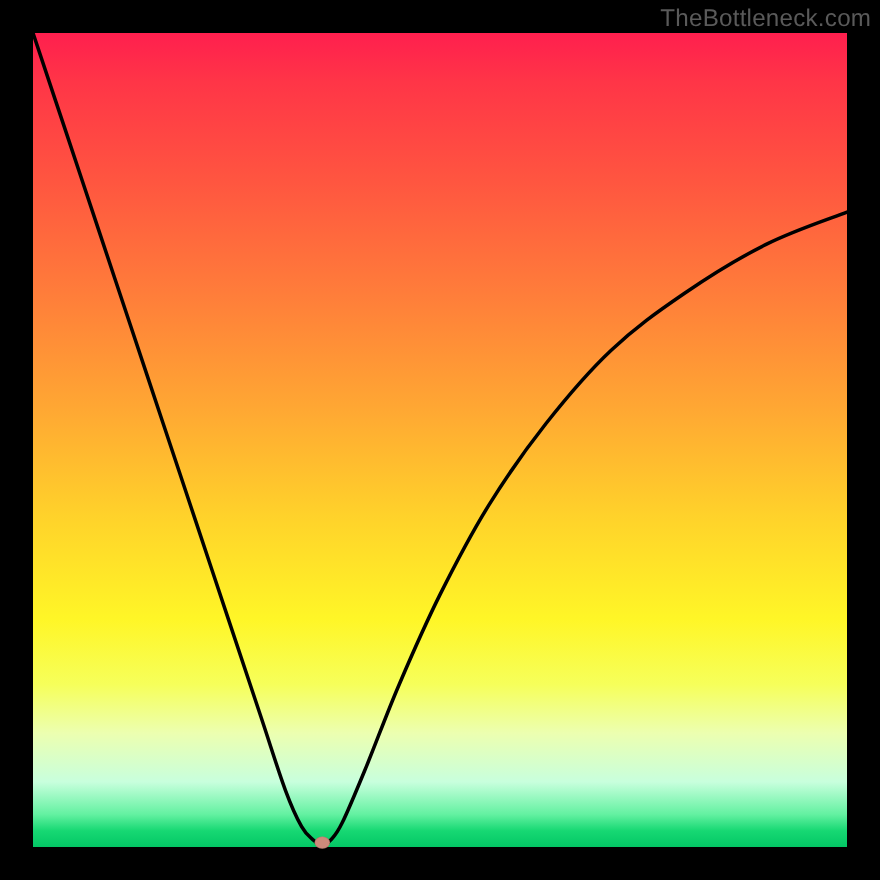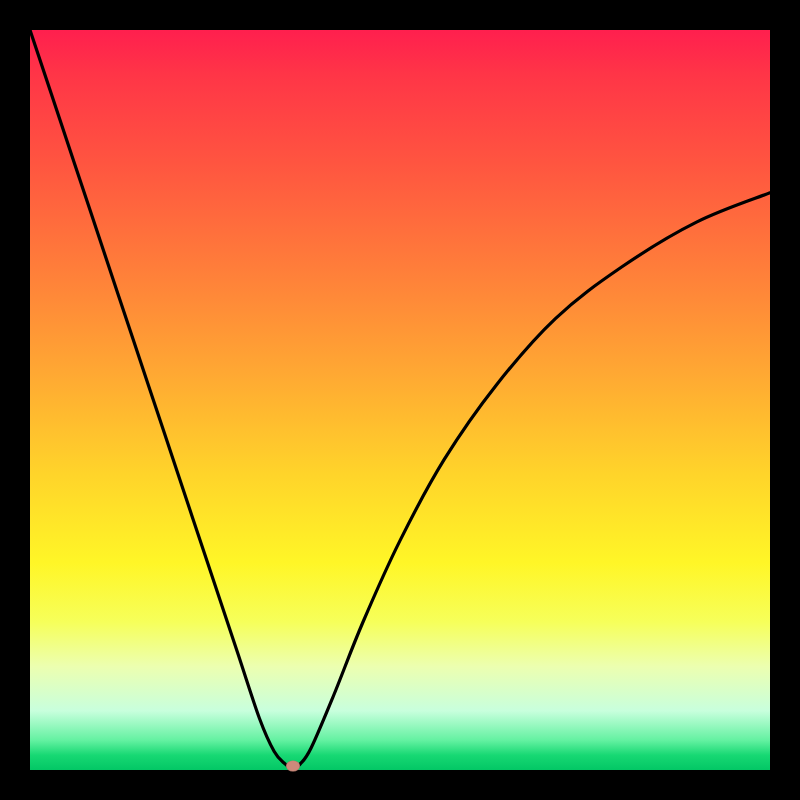--- a/index.html
+++ b/index.html
@@ -65,20 +65,21 @@
     border-radius: 50%;
     background: #cd8a7b;
     transform: translate(-50%, -50%);
     box-shadow: 0 0 0 0.5px rgba(0,0,0,0.15) inset;
   }
 </style>
 </head>
 <body>
 
 <div class="frame">
+  <div class="watermark">TheBottleneck.com</div>
 
   <div class="plot">
     <svg class="curve" viewBox="0 0 740 740" preserveAspectRatio="none">
       <path id="curve-path" d="M 0.00 0.00 C 5.33 15.98, 18.94 56.83, 29.60 88.80 C 40.26 120.77, 48.54 145.63, 59.20 177.60 C 69.86 209.57, 78.14 234.43, 88.80 266.40 C 99.46 298.37, 107.74 323.23, 118.40 355.20 C 129.06 387.17, 137.34 412.03, 148.00 444.00 C 158.66 475.97, 166.94 500.83, 177.60 532.80 C 188.26 564.77, 197.88 593.63, 207.20 621.60 C 216.52 649.57, 222.74 670.22, 229.40 688.20 C 236.06 706.18, 239.54 713.24, 244.20 721.50 C 248.86 729.76, 251.97 731.02, 255.30 734.08 C 258.63 737.14, 260.04 738.52, 262.70 738.52 C 265.36 738.52, 266.77 737.81, 270.10 734.08 C 273.43 730.35, 275.21 730.05, 281.20 717.80 C 287.19 705.55, 294.08 688.64, 303.40 666.00 C 312.72 643.36, 321.01 619.97, 333.00 592.00 C 344.99 564.03, 355.35 539.90, 370.00 510.60 C 384.65 481.30, 397.08 457.17, 414.40 429.20 C 431.72 401.23, 446.22 380.51, 466.20 355.20 C 486.18 329.89, 502.76 309.91, 525.40 288.60 C 548.04 267.29, 566.69 254.12, 592.00 236.80 C 617.31 219.48, 639.36 205.72, 666.00 192.40 C 692.64 179.08, 726.68 168.13, 740.00 162.80" fill="none" stroke="#000" stroke-width="3.2" stroke-linejoin="round" stroke-linecap="round"></path>
     </svg>
     <div id="min-marker" class="marker" style="left: 262.7px; top: 736.3px;"></div>
   </div>
 </div>
 
 </body></html>

